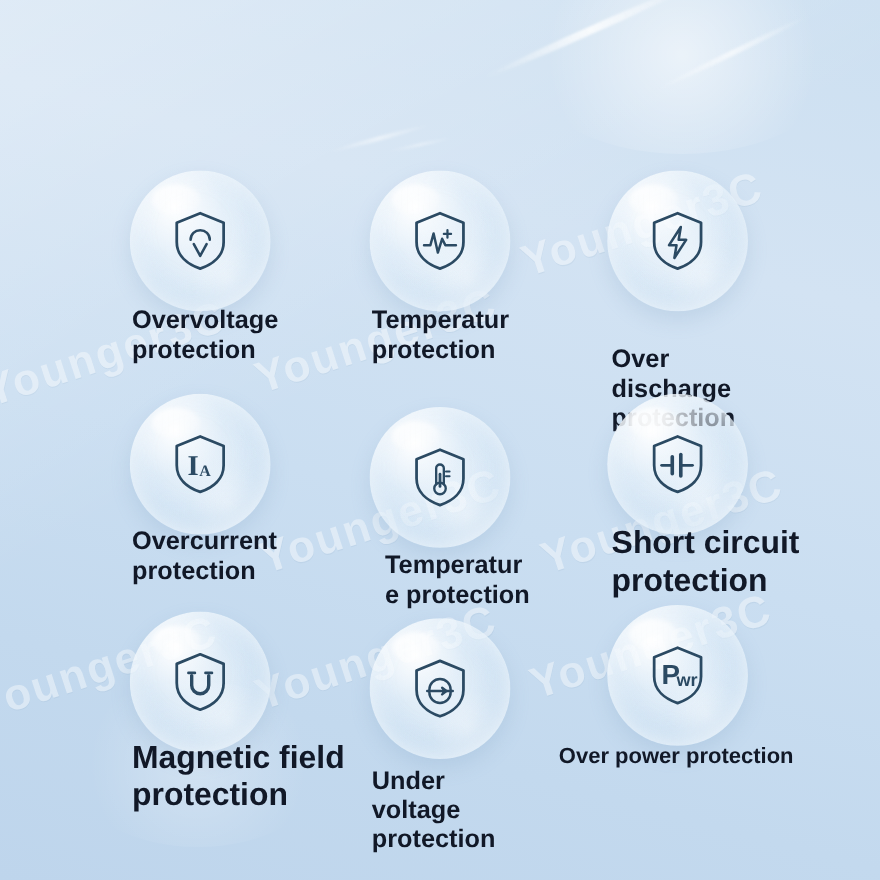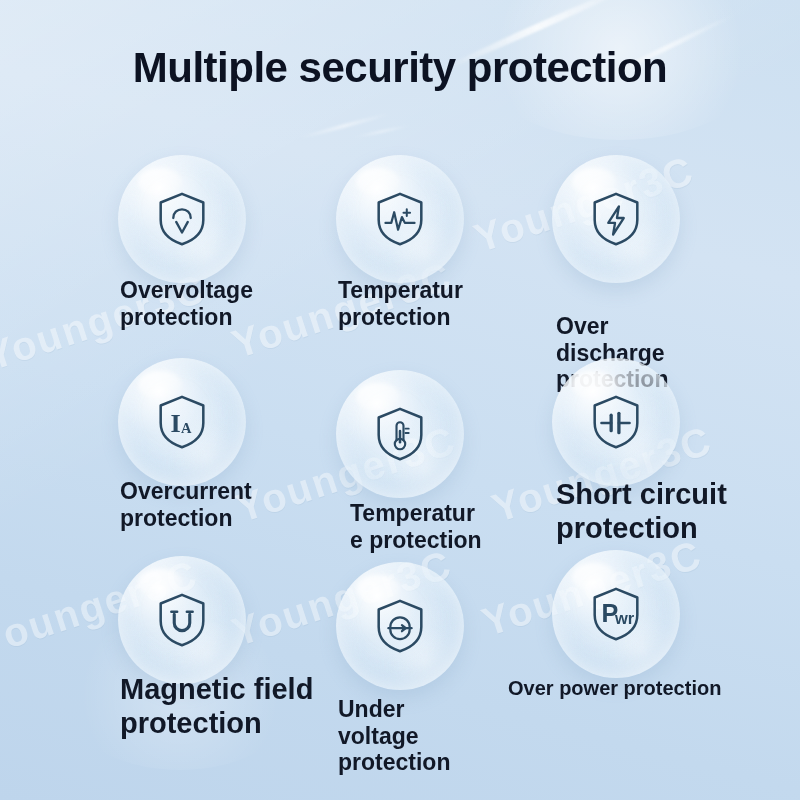--- a/index.html
+++ b/index.html
@@ -81,21 +81,20 @@
 
   <div class="wm" style="left:-18px;  top:300px; font-size:40px;">Younger3C</div>
   <div class="wm" style="left:228px;  top:288px; font-size:40px;">Younger3C</div>
   <div class="wm" style="left:470px;  top:182px; font-size:40px;">Younger3C</div>
   <div class="wm" style="left:-26px;  top:586px; font-size:40px;">Younger3C</div>
   <div class="wm" style="left:228px;  top:576px; font-size:40px;">Younger3C</div>
   <div class="wm" style="left:478px;  top:566px; font-size:40px;">Younger3C</div>
   <div class="wm" style="left:488px;  top:452px; font-size:40px;">Younger3C</div>
   <div class="wm" style="left:232px;  top:452px; font-size:40px;">Younger3C</div>
 
-  <div id="title">Multiple security protection</div>
 
   <div class="cell">
     <div class="bubble" style="left:118px;top:155px;width:128px;height:128px;">
       <div class="icon">
         <svg width="62" height="62" viewBox="0 0 64 64" fill="none" stroke="#2b4a63" stroke-width="2.6" stroke-linecap="round" stroke-linejoin="round">
           <path d="M32 6 L54 15 V33 C54 46 44 54 32 58 C20 54 10 46 10 33 V15 Z"></path>
           <path d="M23 31 C23 25.5 27 22 32 22 C37 22 41 25.5 41 31" stroke-width="2.4"></path>
           <path d="M26 35 L32 46 L38 35" stroke-width="2.4"></path>
         </svg>
       </div>

